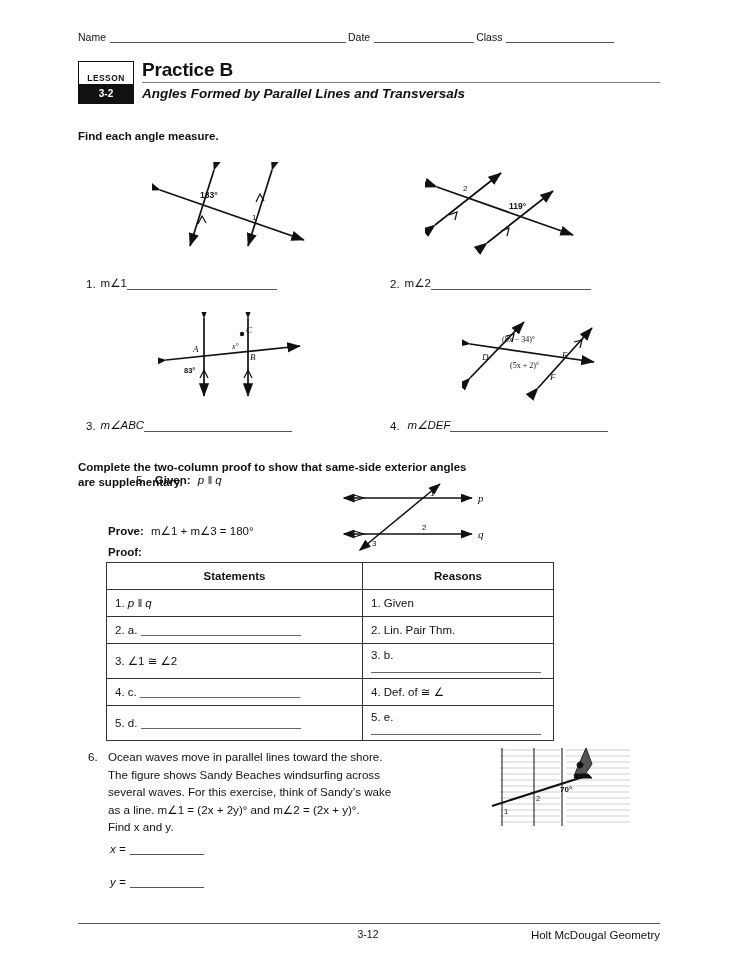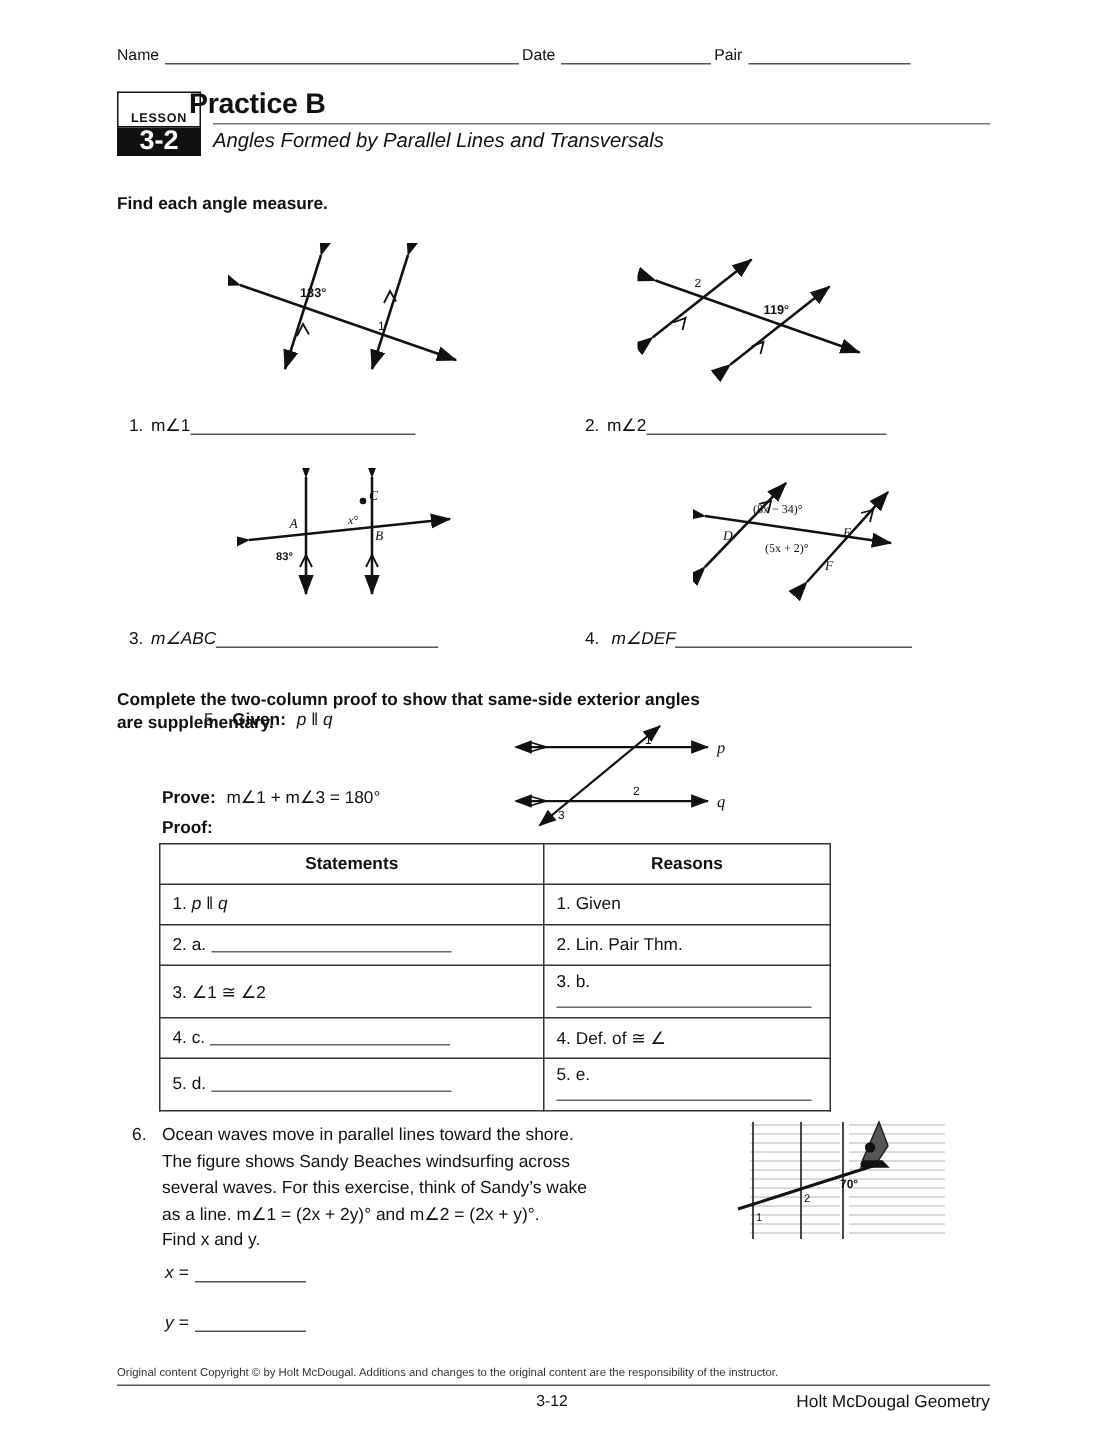--- a/index.html
+++ b/index.html
@@ -30,34 +30,34 @@
   .badge {
     position: absolute; left: 78px; top: 61px; width: 56px;
   }
   .badge .top {
     border: 1.6px solid #111; background: #fff; color: #111;
     font-size: 8.4px; font-weight: bold; letter-spacing: .5px;
     text-align: center; padding: 11px 0 1px; line-height: 10px;
   }
   .badge .bot {
     border: 1.6px solid #111; border-top: none; background: #111; color: #fff;
-    font-size: 18px; font-weight: bold; text-align: center;
+    font-size: 10px; font-weight: bold; text-align: center;
     line-height: 15px; padding: 1px 0 2px;
   }
   .title-main {
-    position: absolute; left: 126px; top: 59px;
+    position: absolute; left: 142px; top: 59px;
     font-size: 19px; font-weight: bold; letter-spacing: -0.2px;
   }
   .title-rule {
     position: absolute; left: 142px; top: 82px; width: 518px;
     border-bottom: 1px solid #777;
   }
   .title-sub {
     position: absolute; left: 142px; top: 86px;
-    font-size: 13.5px; font-weight: normal; font-style: italic; text-align: center;
+    font-size: 13.5px; font-weight: bold; font-style: italic; text-align: center;
   }
 
   
   .instr { position: absolute; font-size: 11.5px; font-weight: bold; }
   .qline { position: absolute; font-size: 11.5px; display: flex; align-items: flex-end; }
   .qline .num { margin-right: 5px; }
   .qline .ans { border-bottom: 1px solid #555; height: 12px; }
   .ital { font-style: italic; }
 
   
@@ -111,21 +111,21 @@
 </head>
 <body>
 
 <div class="page">
 
   <div class="idrow">
     <span class="lbl">Name</span>
     <span class="rule name"></span>
     <span class="lbl">Date</span>
     <span class="rule date"></span>
-    <span class="lbl">Pair</span>
+    <span class="lbl">Class</span>
     <span class="rule class"></span>
   </div>
 
   <div class="badge">
     <div class="top">LESSON</div>
     <div class="bot">3-2</div>
   </div>
   <div class="title-main">Practice B</div>
   <div class="title-rule"></div>
   <div class="title-sub">Angles Formed by Parallel Lines and Transversals</div>
@@ -390,18 +390,17 @@
 
   <div class="xy" style="left:110px; top:843px;">
     <span class="ital">x =</span>
     <span class="ans"></span>
   </div>
   <div class="xy" style="left:110px; top:876px;">
     <span class="ital">y =</span>
     <span class="ans"></span>
   </div>
 
-  <div class="foot-note">Original content Copyright © by Holt McDougal. Additions and changes to the original content are the responsibility of the instructor.</div>
   <div class="foot-rule"></div>
   <div class="foot-page">3-12</div>
   <div class="foot-right">Holt McDougal Geometry</div>
 
 </div>
 
 </body></html>

